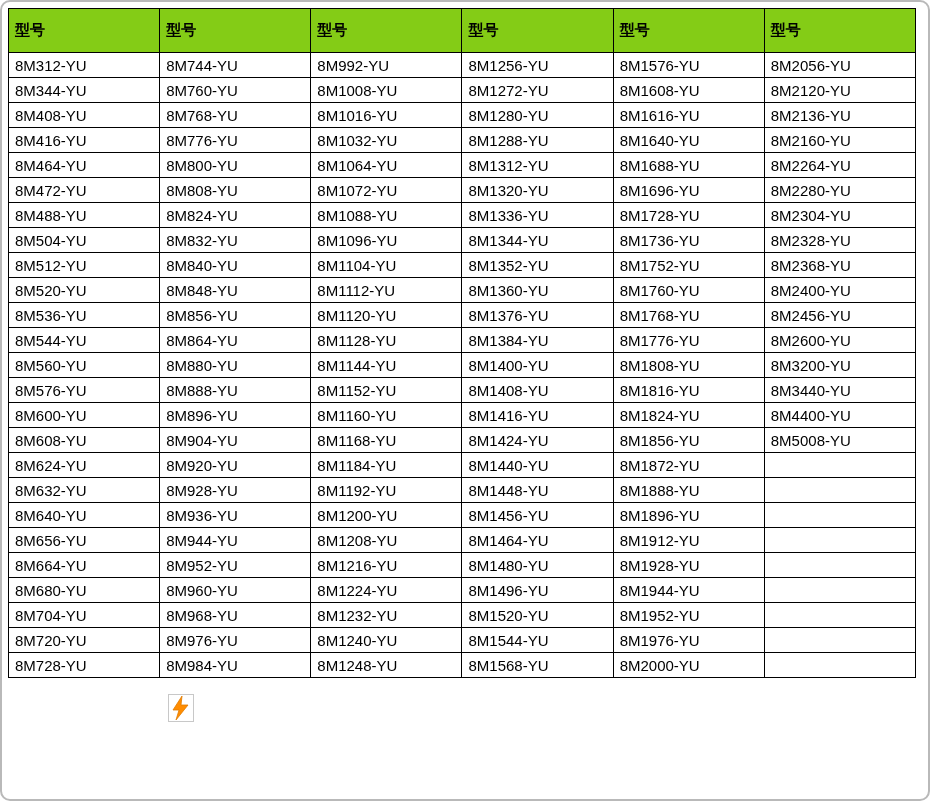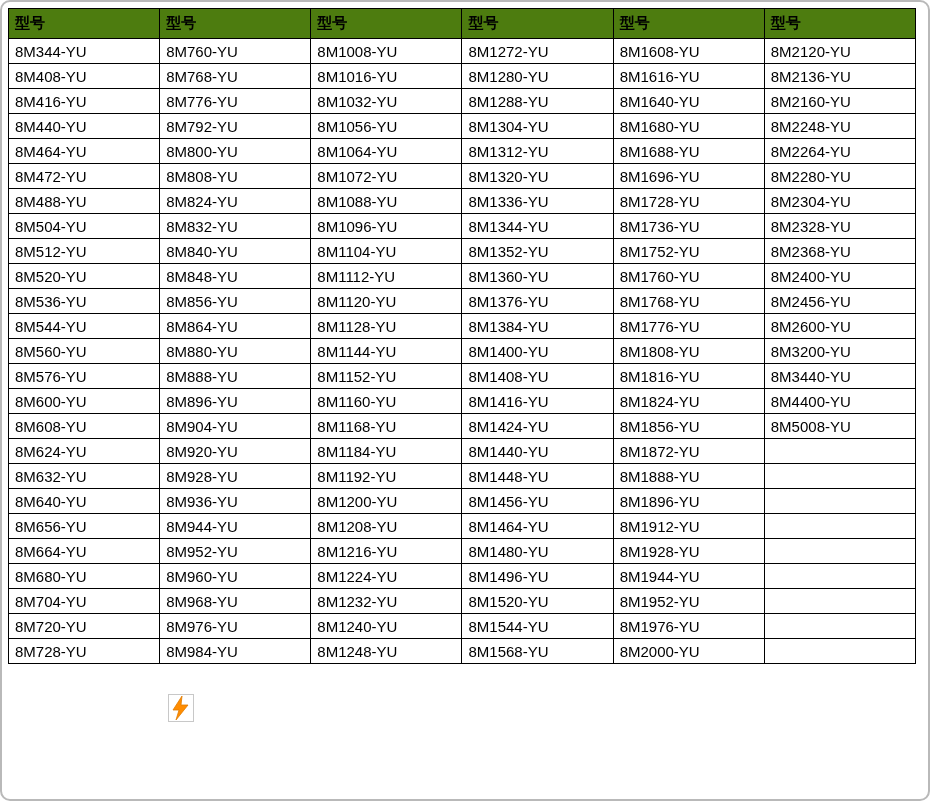--- a/index.html
+++ b/index.html
@@ -40,23 +40,23 @@
     font-size: 15px;
     color: #000000;
     font-weight: normal;
     text-align: left;
     vertical-align: middle;
     white-space: nowrap;
     overflow: hidden;
     box-sizing: border-box;
   }
   table.model-table thead th {
-    background: #4d7c0f;
+    background: #84cc16;
     font-weight: bold;
-    height: 30px;
+    height: 44px;
     font-size: 15px;
   }
   table.model-table td.empty {
     background: #ffffff;
   }
   col.c { width: 151px; }
   .cursor-icon {
     position: absolute;
     left: 166px;
     top: 692px;
@@ -84,20 +84,28 @@
         <th>型号</th>
         <th>型号</th>
         <th>型号</th>
         <th>型号</th>
         <th>型号</th>
         <th>型号</th>
       </tr>
     </thead>
     <tbody id="table-body">
         <tr>
+          <td>8M312-YU</td>
+          <td>8M744-YU</td>
+          <td>8M992-YU</td>
+          <td>8M1256-YU</td>
+          <td>8M1576-YU</td>
+          <td>8M2056-YU</td>
+        </tr>
+        <tr>
           <td>8M344-YU</td>
           <td>8M760-YU</td>
           <td>8M1008-YU</td>
           <td>8M1272-YU</td>
           <td>8M1608-YU</td>
           <td>8M2120-YU</td>
         </tr>
         <tr>
           <td>8M408-YU</td>
           <td>8M768-YU</td>
@@ -106,28 +114,20 @@
           <td>8M1616-YU</td>
           <td>8M2136-YU</td>
         </tr>
         <tr>
           <td>8M416-YU</td>
           <td>8M776-YU</td>
           <td>8M1032-YU</td>
           <td>8M1288-YU</td>
           <td>8M1640-YU</td>
           <td>8M2160-YU</td>
-        </tr>
-        <tr>
-          <td>8M440-YU</td>
-          <td>8M792-YU</td>
-          <td>8M1056-YU</td>
-          <td>8M1304-YU</td>
-          <td>8M1680-YU</td>
-          <td>8M2248-YU</td>
         </tr>
         <tr>
           <td>8M464-YU</td>
           <td>8M800-YU</td>
           <td>8M1064-YU</td>
           <td>8M1312-YU</td>
           <td>8M1688-YU</td>
           <td>8M2264-YU</td>
         </tr>
         <tr>

